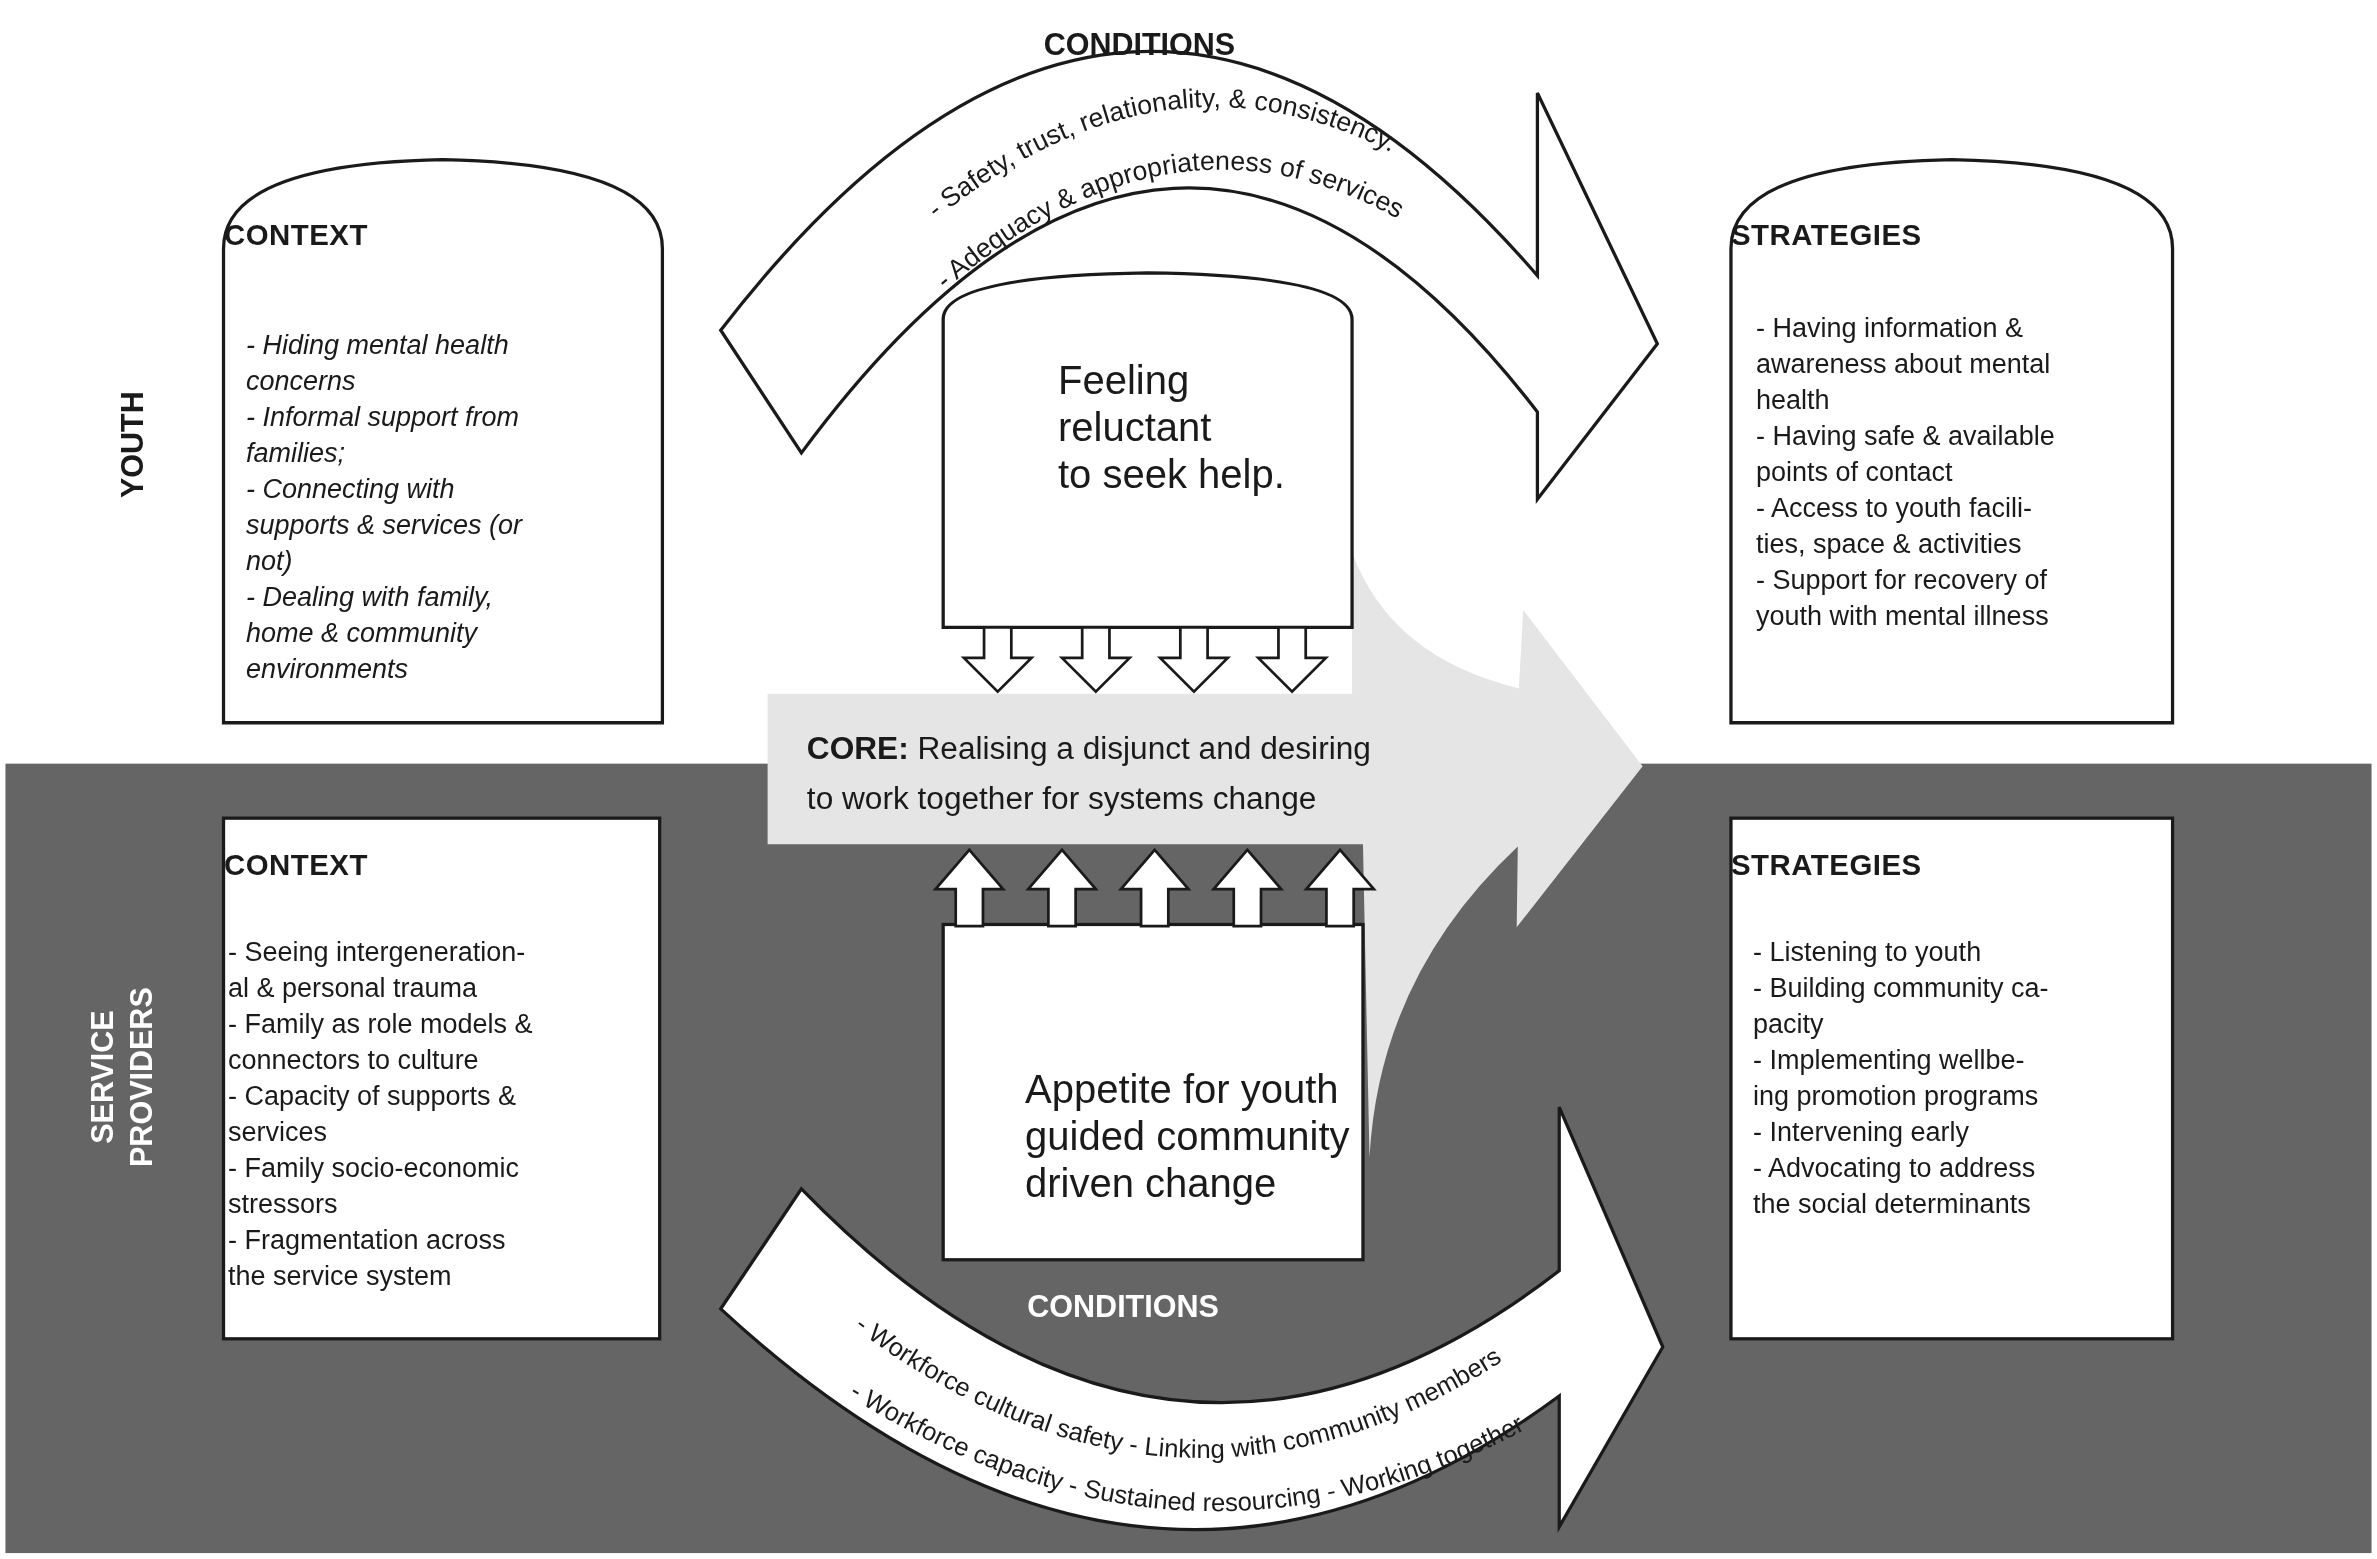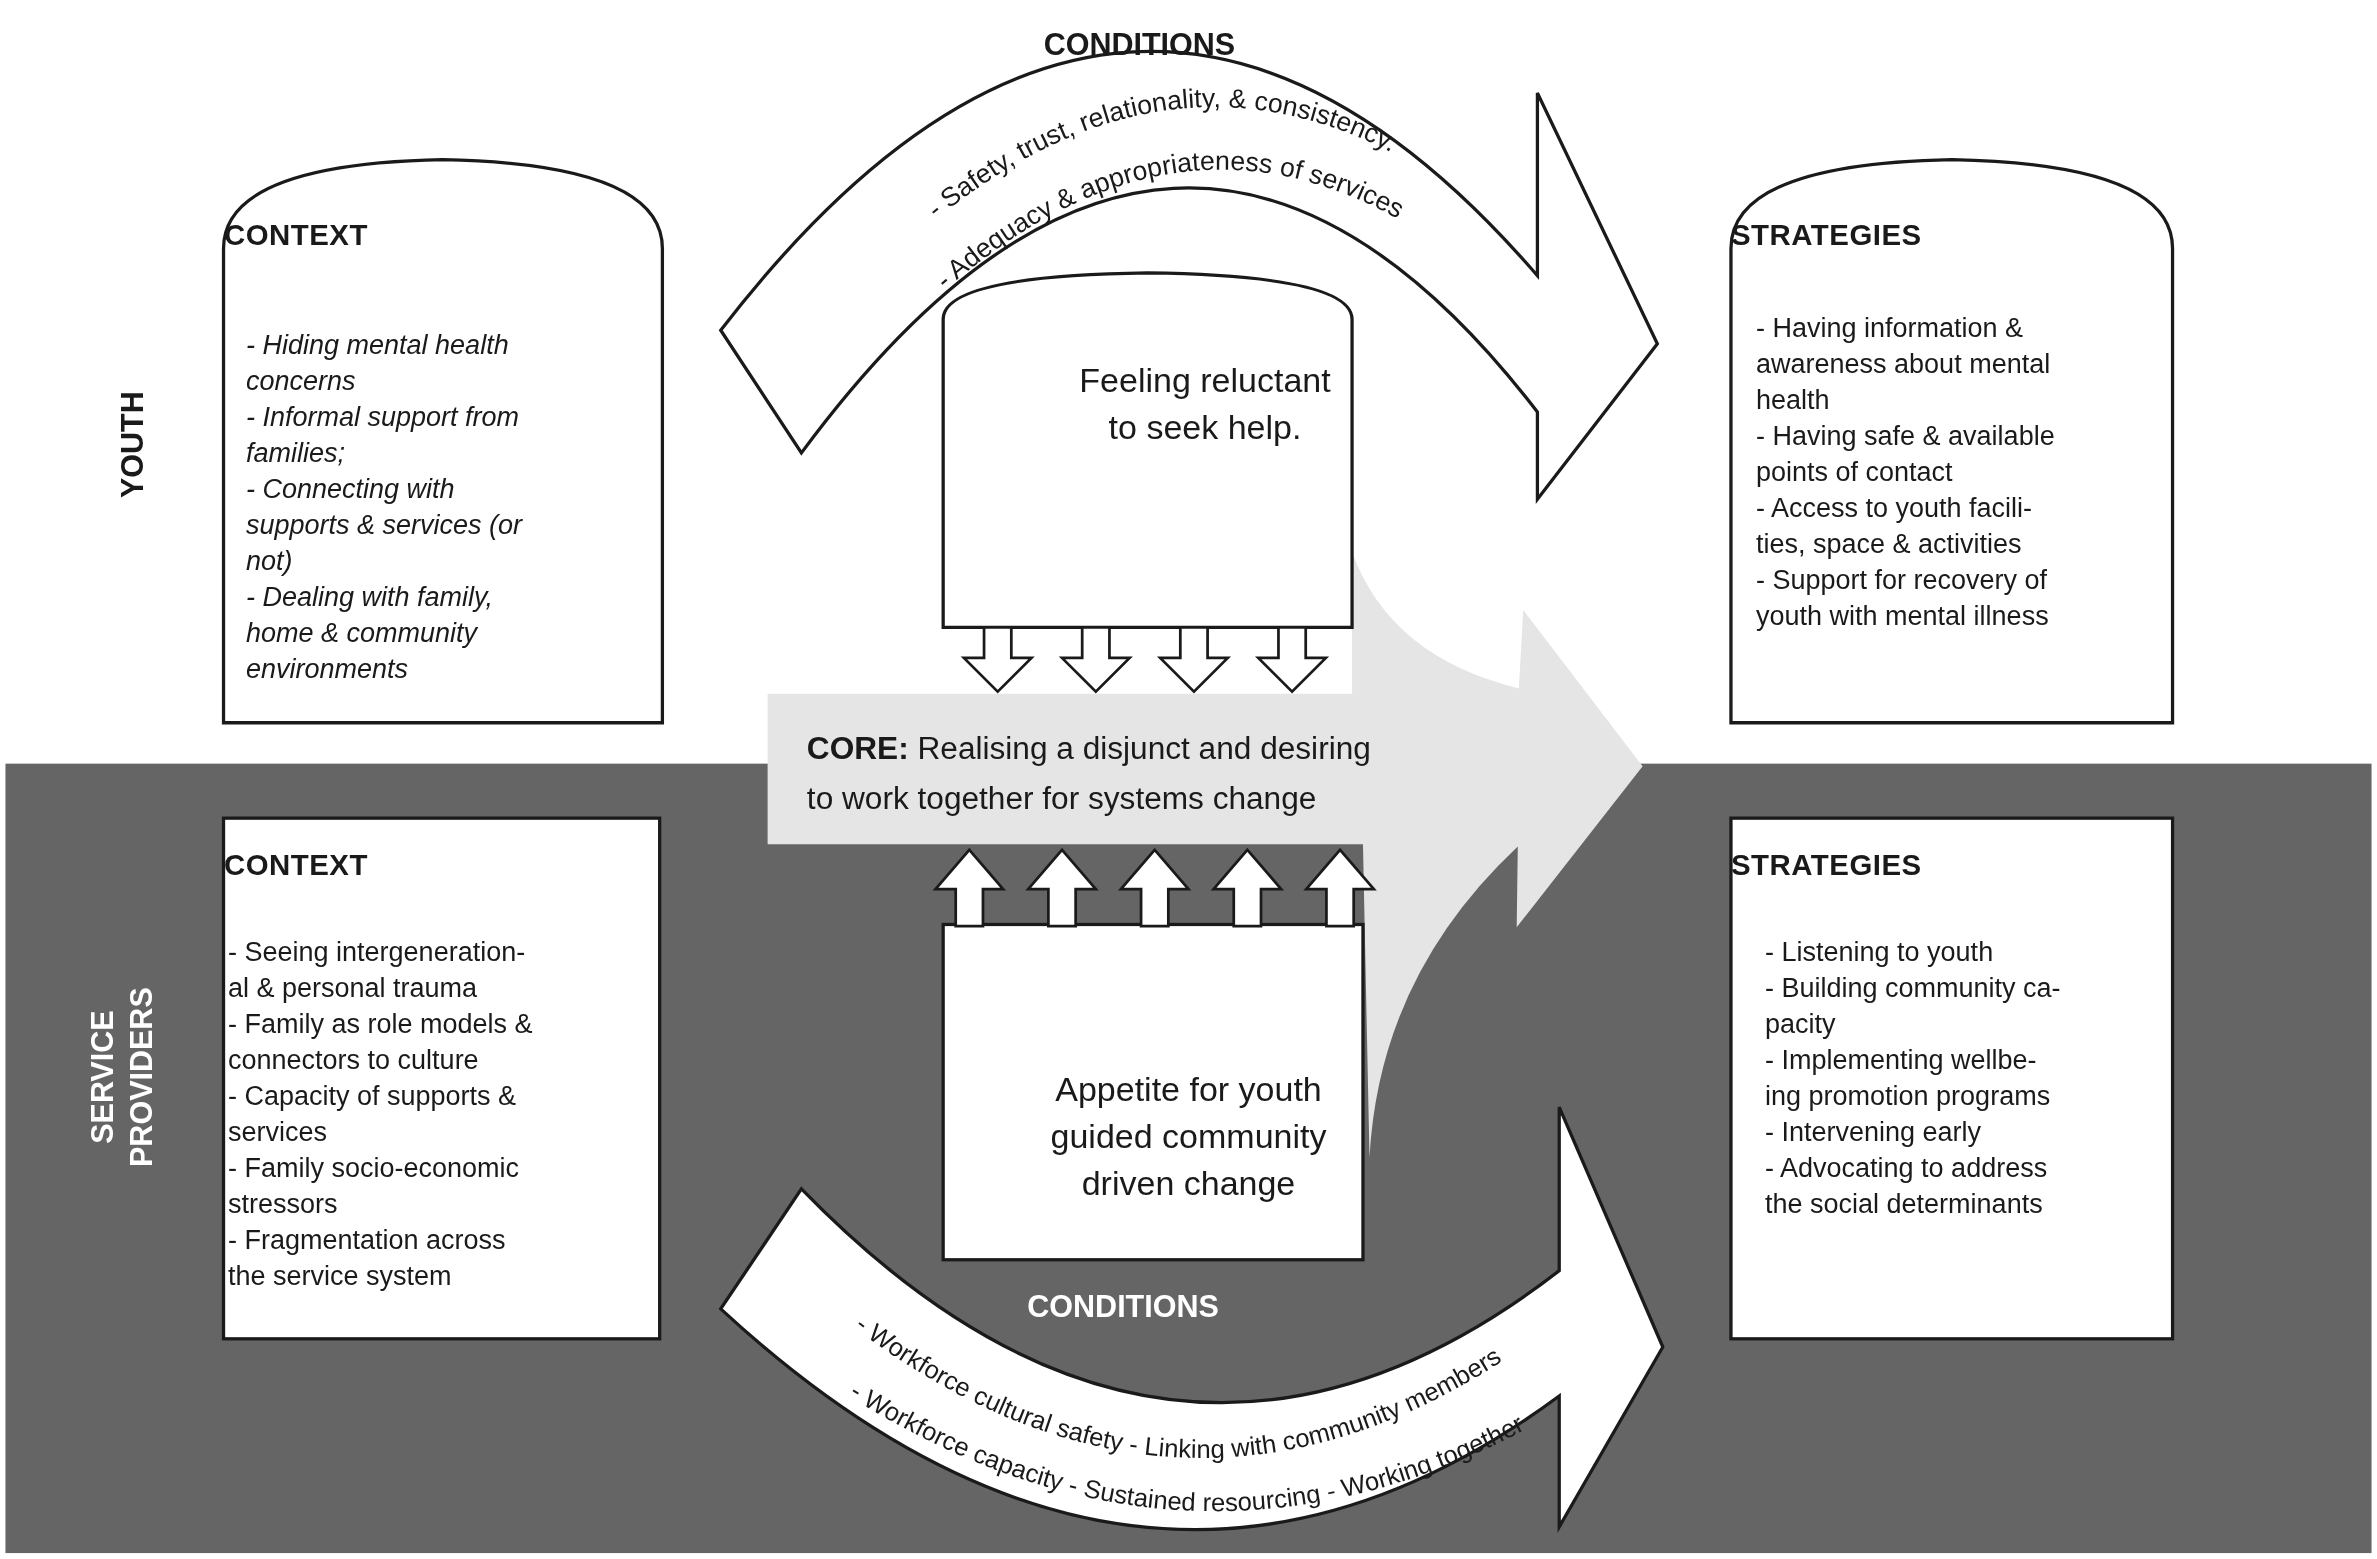--- a/index.html
+++ b/index.html
@@ -22,25 +22,25 @@
   .boxbody{
     position:absolute;
     font-size:27px;
     line-height:36px;
     color:#1a1a1a;
     white-space:pre-line;
     text-align:left;
   }
   .centraltext{
     position:absolute;
-    font-size:34px;
+    font-size:40px;
     line-height:47px;
     color:#1a1a1a;
     white-space:pre-line;
-    text-align:center;
+    text-align:left;
   }
   svg text{font-family:"Liberation Sans", sans-serif;}
 </style>
 </head>
 <body>
 
 <div id="stage">
 
   <svg id="scene" width="2377" height="1560" viewBox="0 0 4360 2860" xmlns="http://www.w3.org/2000/svg">
 
@@ -144,21 +144,21 @@
 - Family as role models &amp;
 connectors to culture
 - Capacity of supports &amp;
 services
 - Family socio-economic
 stressors
 - Fragmentation across
 the service system</div>
 
   <div class="boxtitle" style="left:1731px;top:848px;width:442px;">STRATEGIES</div>
-  <div class="boxbody" style="left:1753px;top:934px;width:406px;margin-left:12px;">- Listening to youth
+  <div class="boxbody" style="left:1753px;top:934px;width:406px;">- Listening to youth
 - Building community ca-
 pacity
 - Implementing wellbe-
 ing promotion programs
 - Intervening early
 - Advocating to address
 the social determinants</div>
 
   <div class="centraltext" style="left:1025px;top:1066px;width:327px;">Appetite for youth
 guided community

